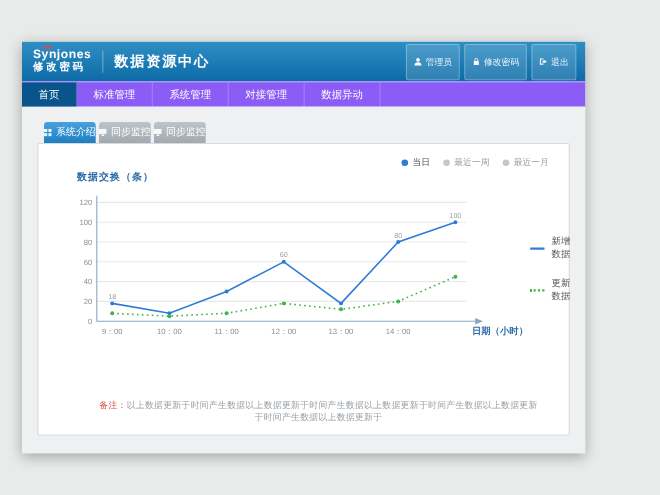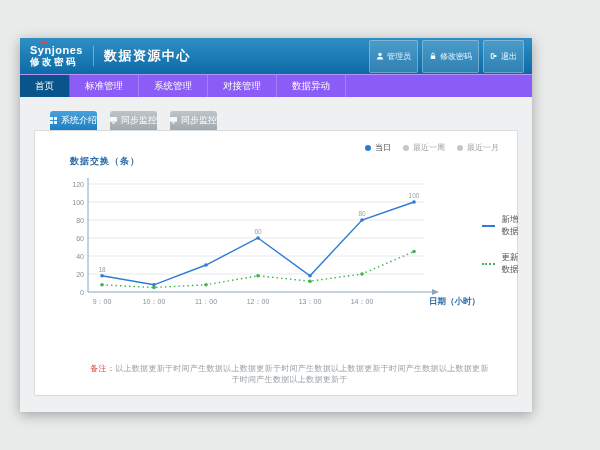--- a/index.html
+++ b/index.html
@@ -45,21 +45,21 @@
   .nav-item {
     padding:0 15px; color:#fff; font-size:9.5px; display:flex; align-items:center;
     border-right:1px solid rgba(255,255,255,.22); cursor:pointer;
   }
   .nav-item.active { background:#09548a; }
   
   .content { flex:1; background:#eef0f1; padding:14px 14px 16px; display:flex; flex-direction:column; }
   .tabs { display:flex; gap:3px; padding-left:6px; }
   .tab {
     height:19px; padding:0 0; border-radius:3px 3px 0 0;
-    display:flex; align-items:center; gap:4px; font-size:9px; color:#fff; cursor:pointer;margin-left:10px;
+    display:flex; align-items:center; gap:4px; font-size:9px; color:#fff; cursor:pointer;
   }
   .tab svg { width:7px; height:7px; display:block; opacity:.9; }
   .tab.active { background:linear-gradient(#48a1dc,#1d7fc2); }
   .tab.inactive { background:linear-gradient(#bdc4c9,#a1aab0); }
   .panel {
     flex:1; background:#fff; border:1px solid #d7dbde; border-radius:2px;
     position:relative; padding:8px 27px 10px; display:flex; flex-direction:column;
   }
   .filter-legend { position:absolute; top:11px; right:18px; display:flex; gap:12px; }
   .fl-item { display:flex; align-items:center; gap:4px; font-size:8px; color:#9a9fa3; cursor:pointer; }

